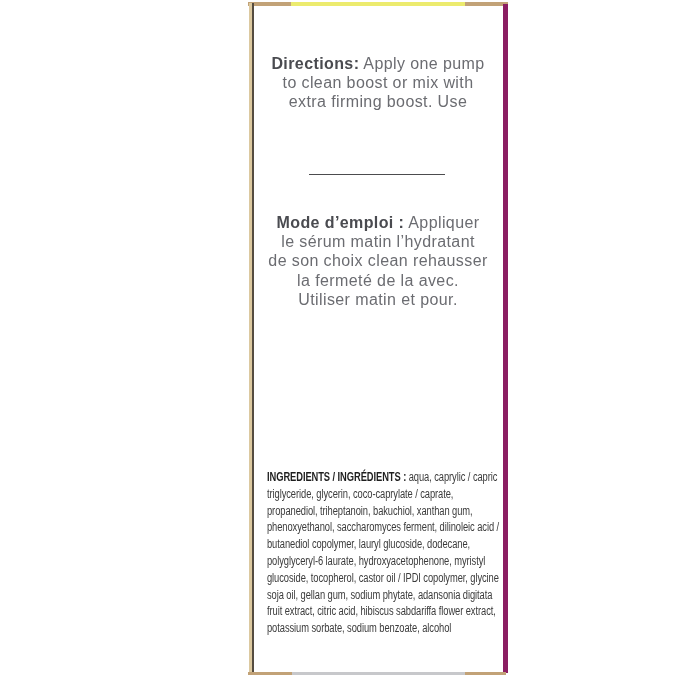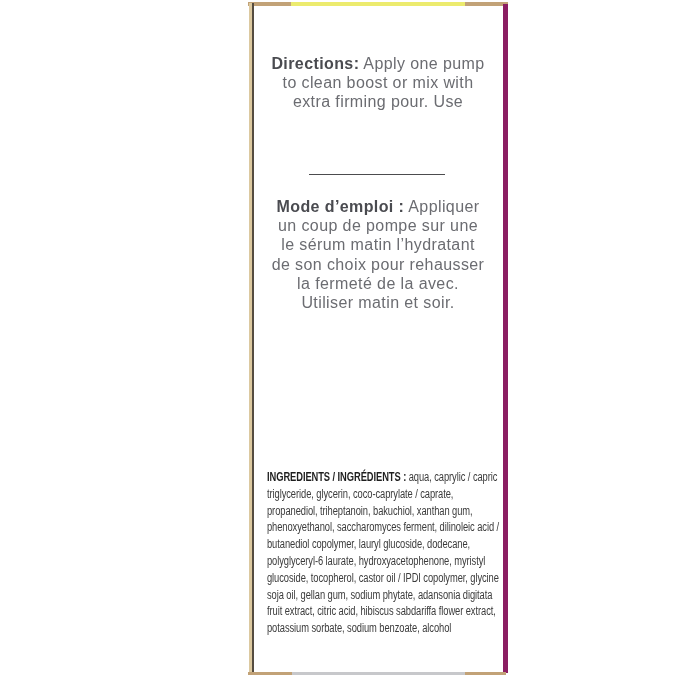--- a/index.html
+++ b/index.html
@@ -47,21 +47,21 @@
     position: absolute;
     left: 216px;
     width: 250px;
     text-align: center;
     font-size: 16px;
     line-height: 19.2px;
     letter-spacing: 0.4px;
     color: var(--text-body, #6b6c71);
   }
   .block-en { top: 54px; }
-  .block-fr { top: 197px; }
+  .block-fr { top: 213px; }
   .bold-label {
     font-weight: 700;
     color: var(--text-bold, #4a4b50);
   }
   .divider {
     position: absolute;
     top: 174px;
     left: 272px;
     width: 136px;
     height: 0;
@@ -95,35 +95,34 @@
   <div class="edge edge-left"></div>
   <div class="edge edge-right"></div>
   <div class="edge edge-bottom"></div>
 
   <div class="block block-en">
     <div class="line">
       <span class="bold-label">Directions:</span>
       <span>Apply one pump</span>
     </div>
     <div class="line">to clean boost or mix with</div>
-    <div class="line">extra firming pour. Use</div>
+    <div class="line">extra firming boost. Use</div>
   </div>
 
   <div class="divider"></div>
 
   <div class="block block-fr">
     <div class="line">
       <span class="bold-label">Mode d’emploi :</span>
       <span>Appliquer</span>
     </div>
-    <div class="line">un coup de pompe sur une</div>
     <div class="line">le sérum matin l’hydratant</div>
-    <div class="line">de son choix pour rehausser</div>
+    <div class="line">de son choix clean rehausser</div>
     <div class="line">la fermeté de la avec.</div>
-    <div class="line">Utiliser matin et soir.</div>
+    <div class="line">Utiliser matin et pour.</div>
   </div>
 
   <div class="ingredients">
     <div class="iline">
       <span class="ibold">INGREDIENTS / INGRÉDIENTS :</span>
       <span>aqua, caprylic / capric</span>
     </div>
     <div class="iline">triglyceride, glycerin, coco-caprylate / caprate,</div>
     <div class="iline">propanediol, triheptanoin, bakuchiol, xanthan gum,</div>
     <div class="iline">phenoxyethanol, saccharomyces ferment, dilinoleic acid /</div>

